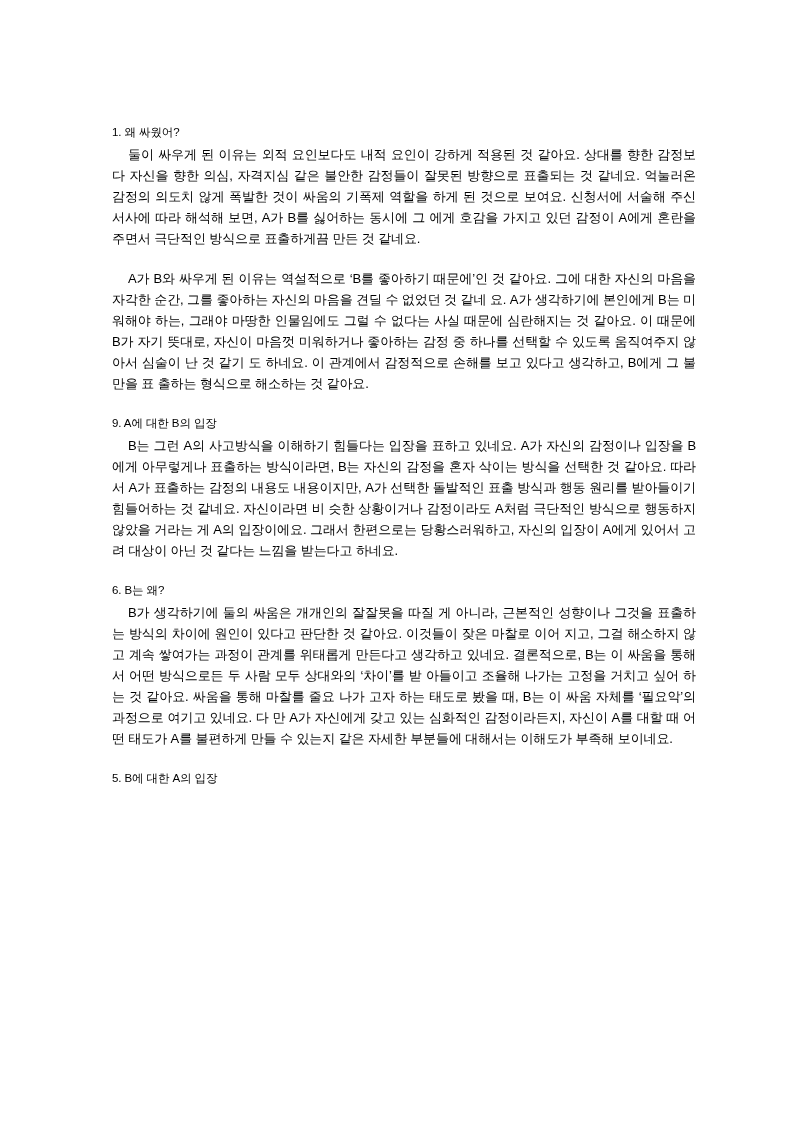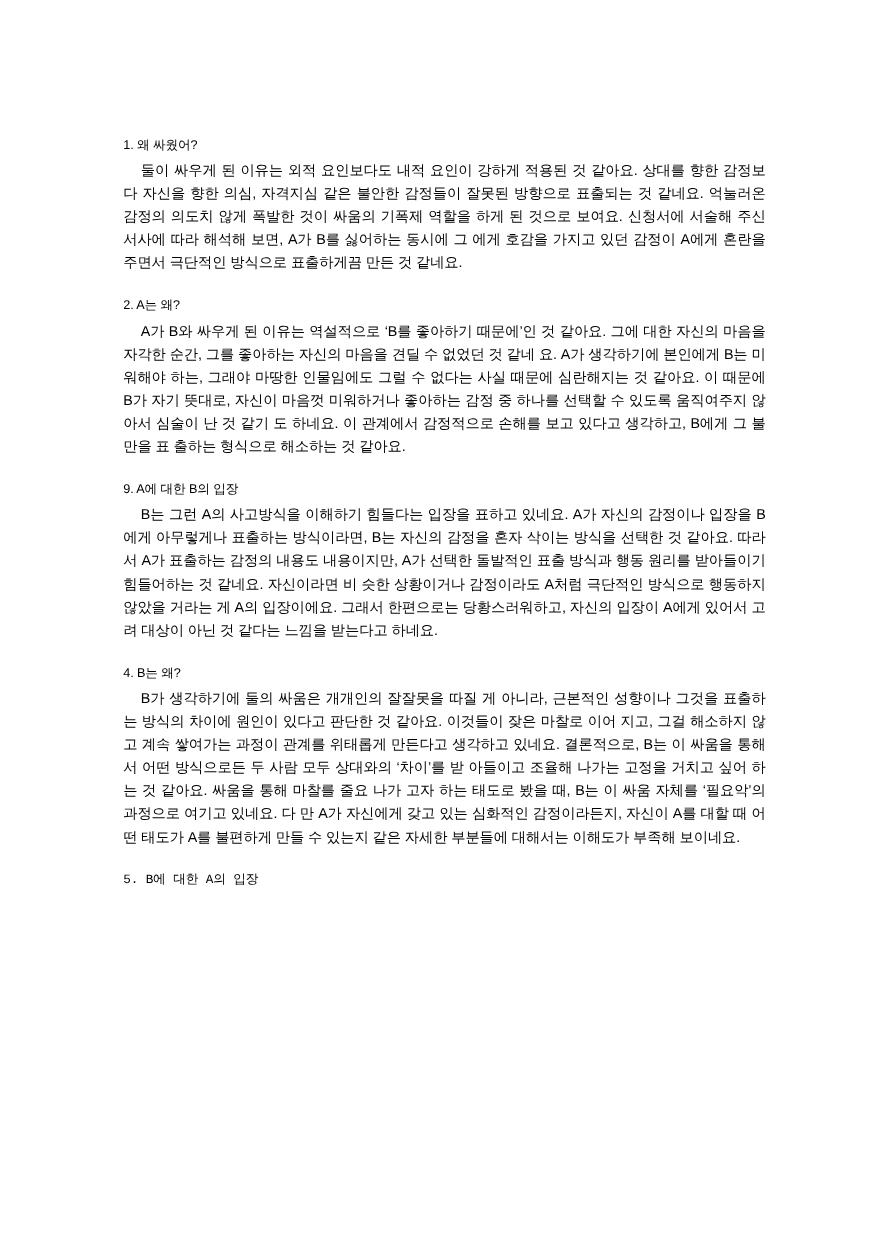--- a/index.html
+++ b/index.html
@@ -23,21 +23,20 @@
     padding: 122px 104px 0 112px;
   }
   .doc-body {
     width: 584px;
   }
   .section {
     margin-bottom: 19px;
   }
   .section:last-child {
     margin-bottom: 0;
-    font-family: Liberation Mono, monospace;
   }
   .sec-heading {
     font-size: 11.5px;
     line-height: 21px;
     margin: 0 0 1px 0;
     letter-spacing: -0.1px;
     white-space: pre;
   }
   .sec-para {
     font-size: 13px;
@@ -55,31 +54,30 @@
 
 <div id="page">
   <div class="doc-body">
 
     <div class="section">
       <p class="sec-heading">1. 왜 싸웠어?</p>
       <p class="sec-para">둘이 싸우게 된 이유는 외적 요인보다도 내적 요인이 강하게 적용된 것 같아요. 상대를 향한 감정보다 자신을 향한 의심, 자격지심 같은 불안한 감정들이 잘못된 방향으로 표출되는 것 같네요. 억눌러온 감정의 의도치 않게 폭발한 것이 싸움의 기폭제 역할을 하게 된 것으로 보여요. 신청서에 서술해 주신 서사에 따라 해석해 보면, A가 B를 싫어하는 동시에 그 에게 호감을 가지고 있던 감정이 A에게 혼란을 주면서 극단적인 방식으로 표출하게끔 만든 것 같네요.</p>
     </div>
 
     <div class="section">
-      <p class="sec-heading">2. A는 왜?</p>
       <p class="sec-para">A가 B와 싸우게 된 이유는 역설적으로 ‘B를 좋아하기 때문에’인 것 같아요. 그에 대한 자신의 마음을 자각한 순간, 그를 좋아하는 자신의 마음을 견딜 수 없었던 것 같네 요. A가 생각하기에 본인에게 B는 미워해야 하는, 그래야 마땅한 인물임에도 그럴 수 없다는 사실 때문에 심란해지는 것 같아요. 이 때문에 B가 자기 뜻대로, 자신이 마음껏 미워하거나 좋아하는 감정 중 하나를 선택할 수 있도록 움직여주지 않아서 심술이 난 것 같기 도 하네요. 이 관계에서 감정적으로 손해를 보고 있다고 생각하고, B에게 그 불만을 표 출하는 형식으로 해소하는 것 같아요.</p>
     </div>
 
     <div class="section">
       <p class="sec-heading">9. A에 대한 B의 입장</p>
       <p class="sec-para">B는 그런 A의 사고방식을 이해하기 힘들다는 입장을 표하고 있네요. A가 자신의 감정이나 입장을 B에게 아무렇게나 표출하는 방식이라면, B는 자신의 감정을 혼자 삭이는 방식을 선택한 것 같아요. 따라서 A가 표출하는 감정의 내용도 내용이지만, A가 선택한 돌발적인 표출 방식과 행동 원리를 받아들이기 힘들어하는 것 같네요. 자신이라면 비 슷한 상황이거나 감정이라도 A처럼 극단적인 방식으로 행동하지 않았을 거라는 게 A의 입장이에요. 그래서 한편으로는 당황스러워하고, 자신의 입장이 A에게 있어서 고려 대상이 아닌 것 같다는 느낌을 받는다고 하네요.</p>
     </div>
 
     <div class="section">
-      <p class="sec-heading">4. B는 왜?</p>
+      <p class="sec-heading">6. B는 왜?</p>
       <p class="sec-para">B가 생각하기에 둘의 싸움은 개개인의 잘잘못을 따질 게 아니라, 근본적인 성향이나 그것을 표출하는 방식의 차이에 원인이 있다고 판단한 것 같아요. 이것들이 잦은 마찰로 이어 지고, 그걸 해소하지 않고 계속 쌓여가는 과정이 관계를 위태롭게 만든다고 생각하고 있네요. 결론적으로, B는 이 싸움을 통해서 어떤 방식으로든 두 사람 모두 상대와의 ‘차이’를 받 아들이고 조율해 나가는 고정을 거치고 싶어 하는 것 같아요. 싸움을 통해 마찰를 줄요 나가 고자 하는 태도로 봤을 때, B는 이 싸움 자체를 ‘필요악’의 과정으로 여기고 있네요. 다 만 A가 자신에게 갖고 있는 심화적인 감정이라든지, 자신이 A를 대할 때 어떤 태도가 A를 불편하게 만들 수 있는지 같은 자세한 부분들에 대해서는 이해도가 부족해 보이네요.</p>
     </div>
 
     <div class="section">
       <p class="sec-heading">5. B에 대한 A의 입장</p>
     </div>
 
   </div>
 </div>
 

